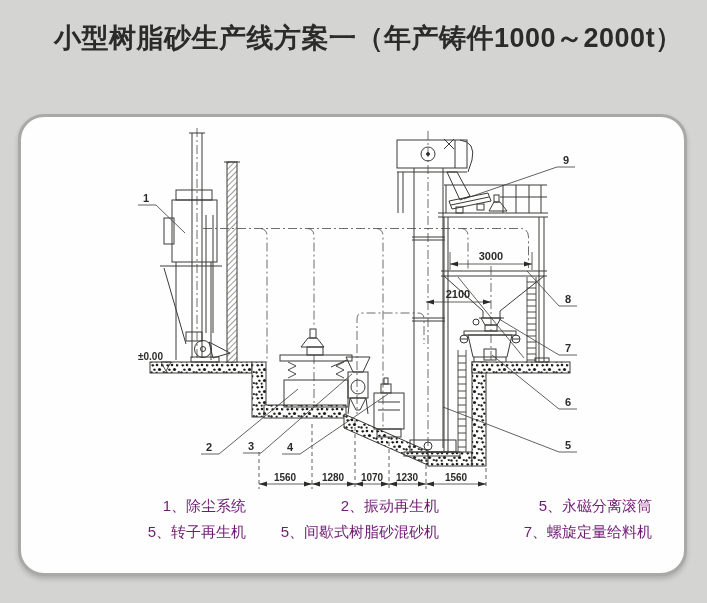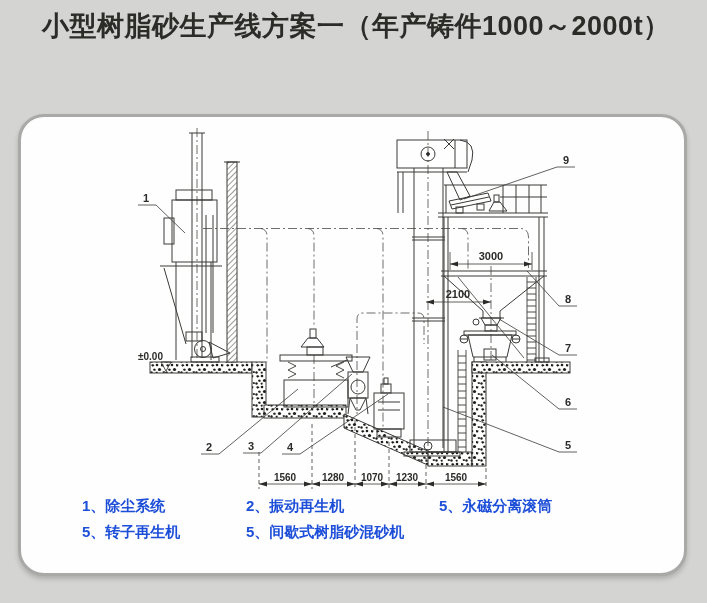--- a/index.html
+++ b/index.html
@@ -1,28 +1,28 @@
 <!DOCTYPE html>
 <html><head>
 <meta charset="utf-8">
 <style>
   html,body{margin:0;padding:0;}
   body{width:707px;height:603px;position:relative;overflow:hidden;
        background:#d4d4d2;font-family:"Liberation Sans",sans-serif;}
   .header{position:absolute;left:42px;top:8px;color:#2b2b28;z-index:3;}
-  .title-zh{margin:0;font-size:27px;font-weight:bold;letter-spacing:0.5px;}
+  .title-zh{margin:12px;font-size:27px;font-weight:bold;letter-spacing:0.5px;}
   .title-en{margin:3px 0 0 0;font-size:24px;font-weight:bold;letter-spacing:0px;}
   .panel{position:absolute;left:18px;top:114px;width:669px;height:462px;box-sizing:border-box;
          background:#fefefe;border:3px solid #a9a9a7;border-radius:26px;
          box-shadow:0 3px 5px rgba(0,0,0,0.18);z-index:1;}
   svg.drawing{position:absolute;left:0;top:0;width:707px;height:603px;z-index:2;}
   svg.drawing text{font-family:"Liberation Sans",sans-serif;font-weight:bold;fill:#2b2b29;}
   .legend{position:absolute;left:82px;top:497px;width:570px;z-index:4;
           display:grid;grid-template-columns:164px 193px 1fr;row-gap:7px;
-          font-size:15px;font-weight:bold;color:#1d4ed8;white-space:nowrap;}
+          font-size:15px;font-weight:normal;color:#701a75;white-space:nowrap;text-align:right;}
 </style>
 </head>
 <body>
 
 <div class="header">
   <h1 class="title-zh">小型树脂砂生产线方案一（年产铸件1000～2000t）</h1>
 </div>
 
 <div class="panel"></div>
 
@@ -289,13 +289,14 @@
     </g>
   </g>
 </svg>
 
 <div class="legend">
   <span>1、除尘系统</span>
   <span>2、振动再生机</span>
   <span>5、永磁分离滚筒</span>
   <span>5、转子再生机</span>
   <span>5、间歇式树脂砂混砂机</span>
+  <span>7、螺旋定量给料机</span>
 </div>
 
 </body></html>

